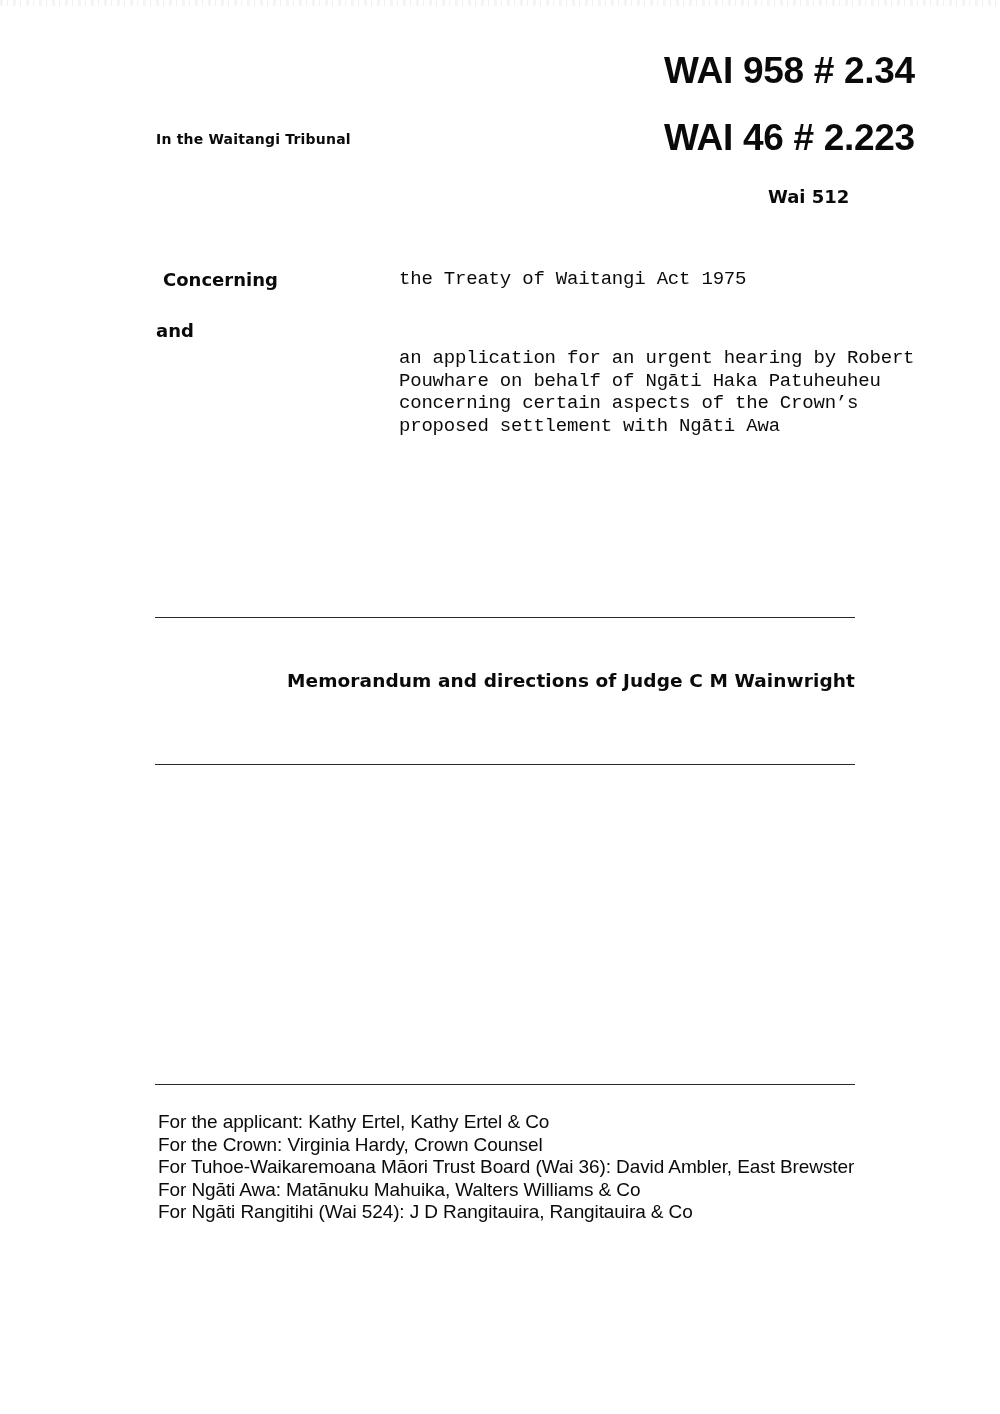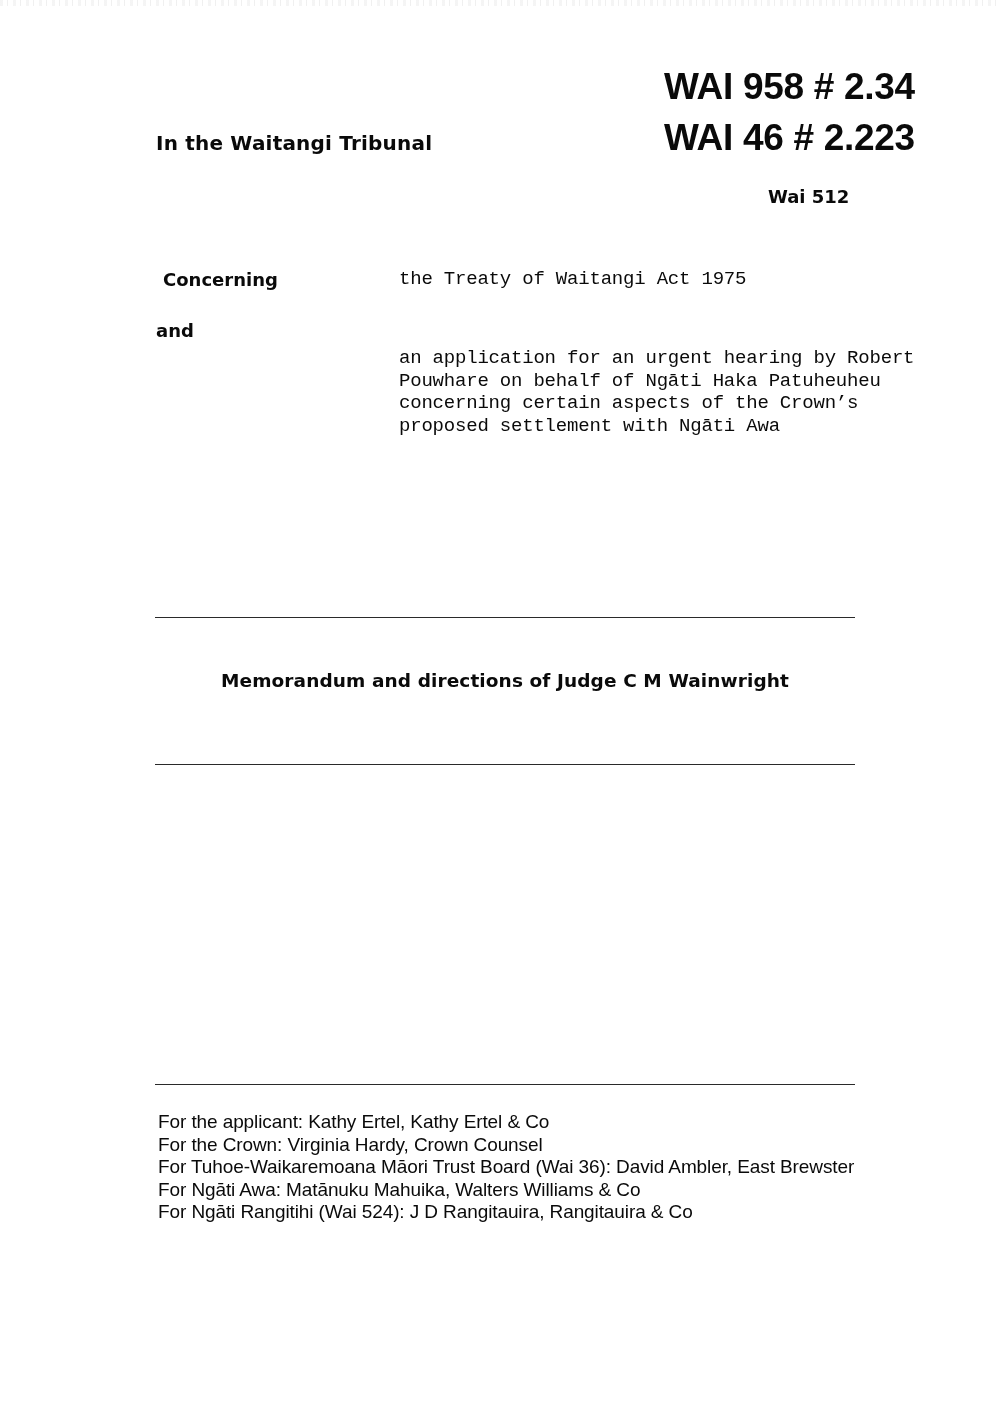--- a/index.html
+++ b/index.html
@@ -20,33 +20,33 @@
       left: 0; top: 0;
       width: 1000px; height: 6px;
       background: repeating-linear-gradient(90deg, #f2f2f2 0 3px, #ffffff 3px 7px, #ececec 7px 8px, #ffffff 8px 13px);
       opacity: 0.8;
     }
     .tribunal {
       position: absolute;
       left: 156px; top: 131px;
       font-family: "DejaVu Sans", sans-serif;
       font-weight: bold;
-      font-size: 20px;
+      font-size: 14px;
       letter-spacing: 0.2px;
     }
     .wai-ref {
       position: absolute;
       left: 664px;
       font-family: "Liberation Sans", sans-serif;
       font-weight: bold;
       font-size: 37px;
       letter-spacing: -0.3px;
       line-height: 1;
     }
-    .wai-ref.r1 { top: 68px; }
+    .wai-ref.r1 { top: 52px; }
     .wai-ref.r2 { top: 119px; }
     .wai-small {
       position: absolute;
       left: 768px; top: 186px;
       font-family: "DejaVu Sans", sans-serif;
       font-weight: bold;
       font-size: 18px;
     }
     .label {
       position: absolute;
@@ -75,21 +75,21 @@
       height: 0;
       border-top: 1.6px solid #2a2a2a;
     }
     .rule.r-a { top: 617px; }
     .rule.r-b { top: 764px; }
     .rule.r-c { top: 1084px; }
     .memo-title {
       position: absolute;
       left: 155px; top: 667px;
       width: 700px;
-      text-align: center;
+      text-align: right;
       font-family: "DejaVu Sans", sans-serif;
       font-weight: bold;
       font-size: 18.5px;
       line-height: 28px;
       letter-spacing: 0.1px;
     }
     .memo-title span { display: block; }
     .counsel {
       position: absolute;
       left: 158px; top: 1111px;

